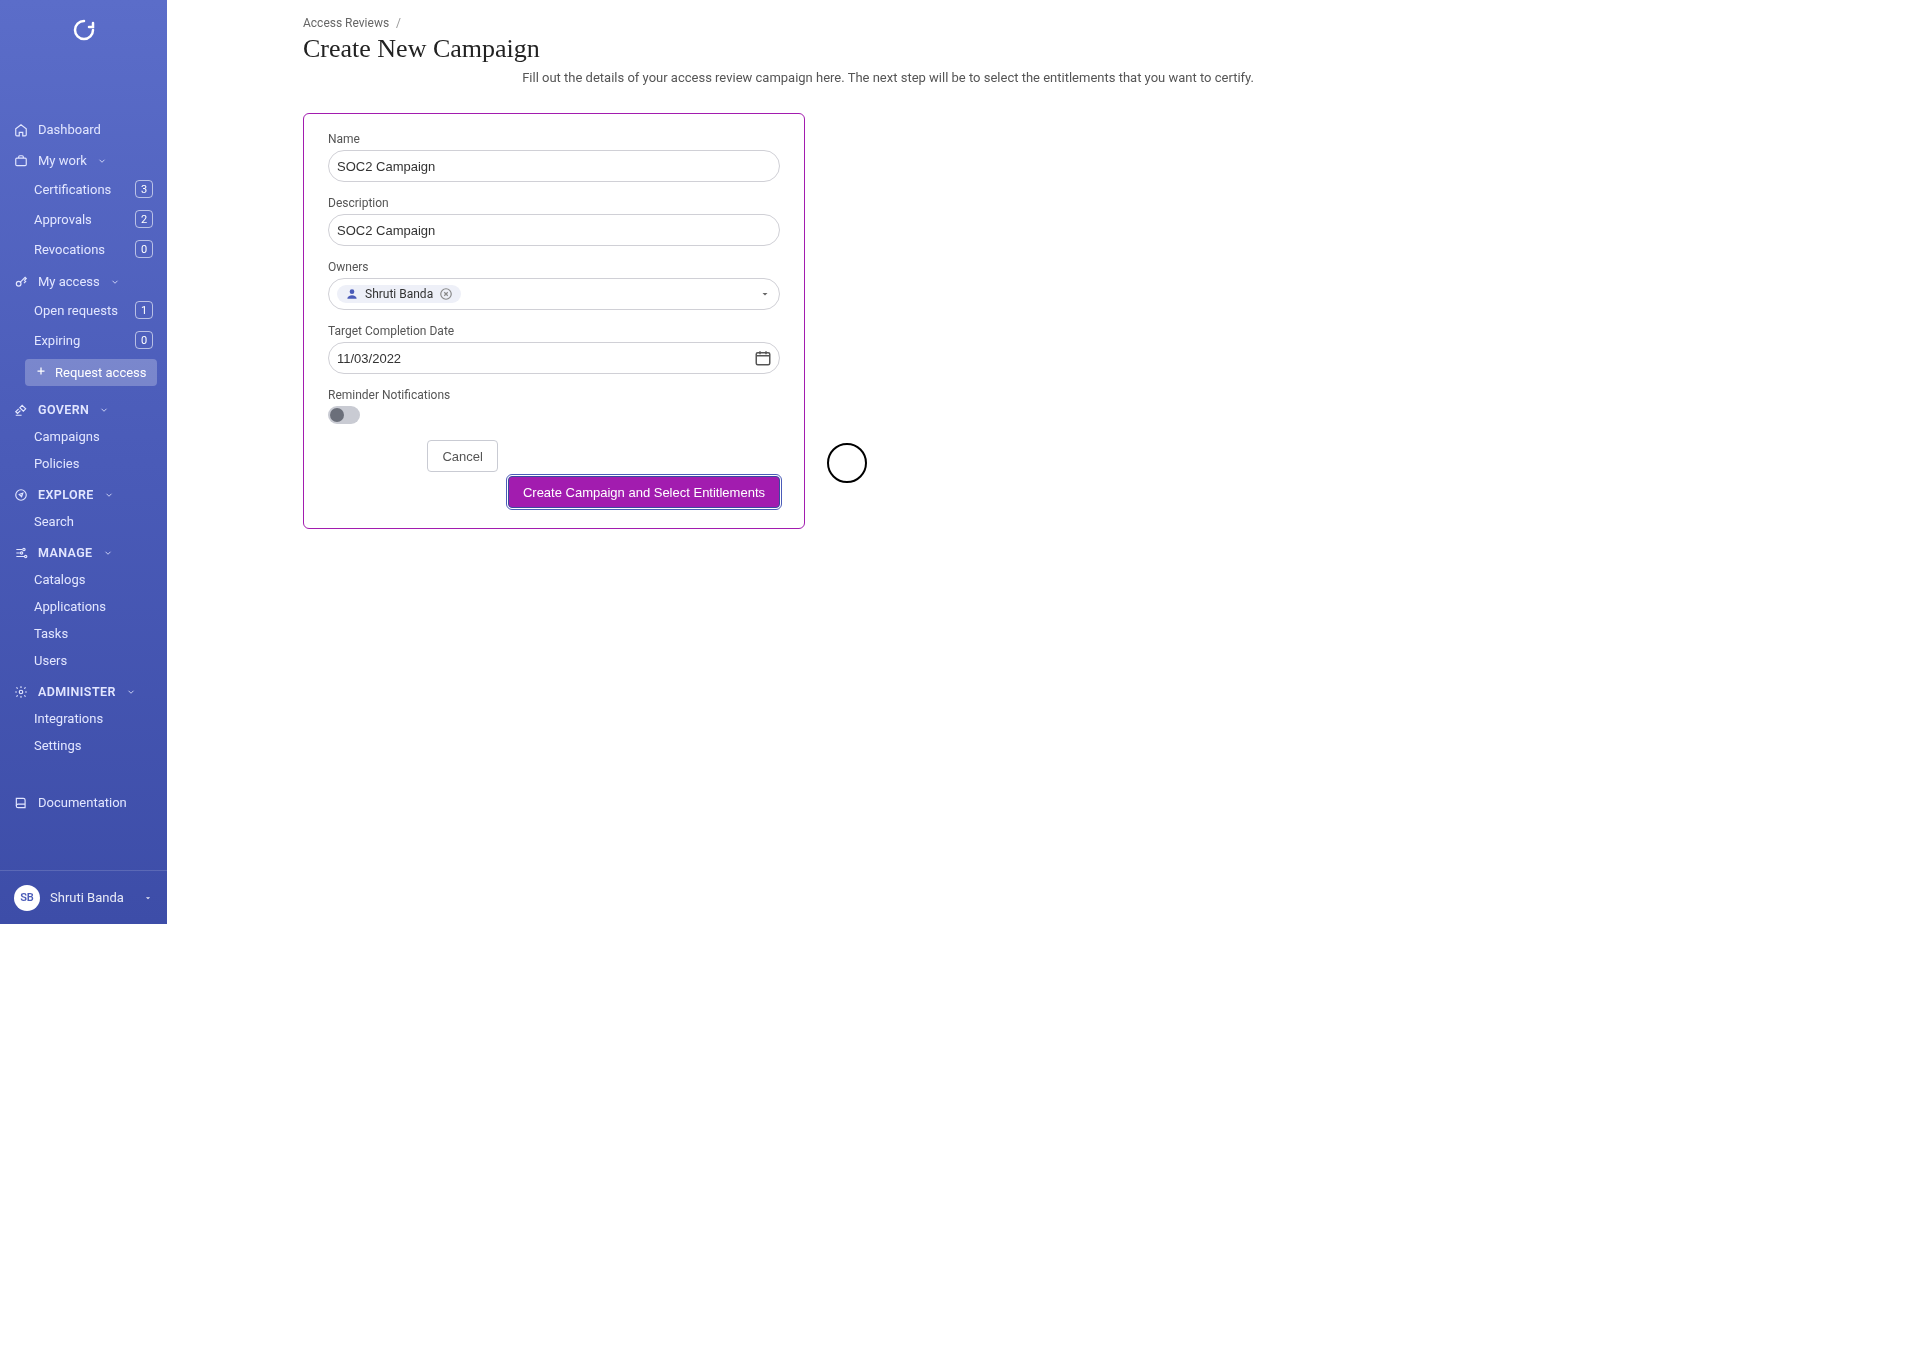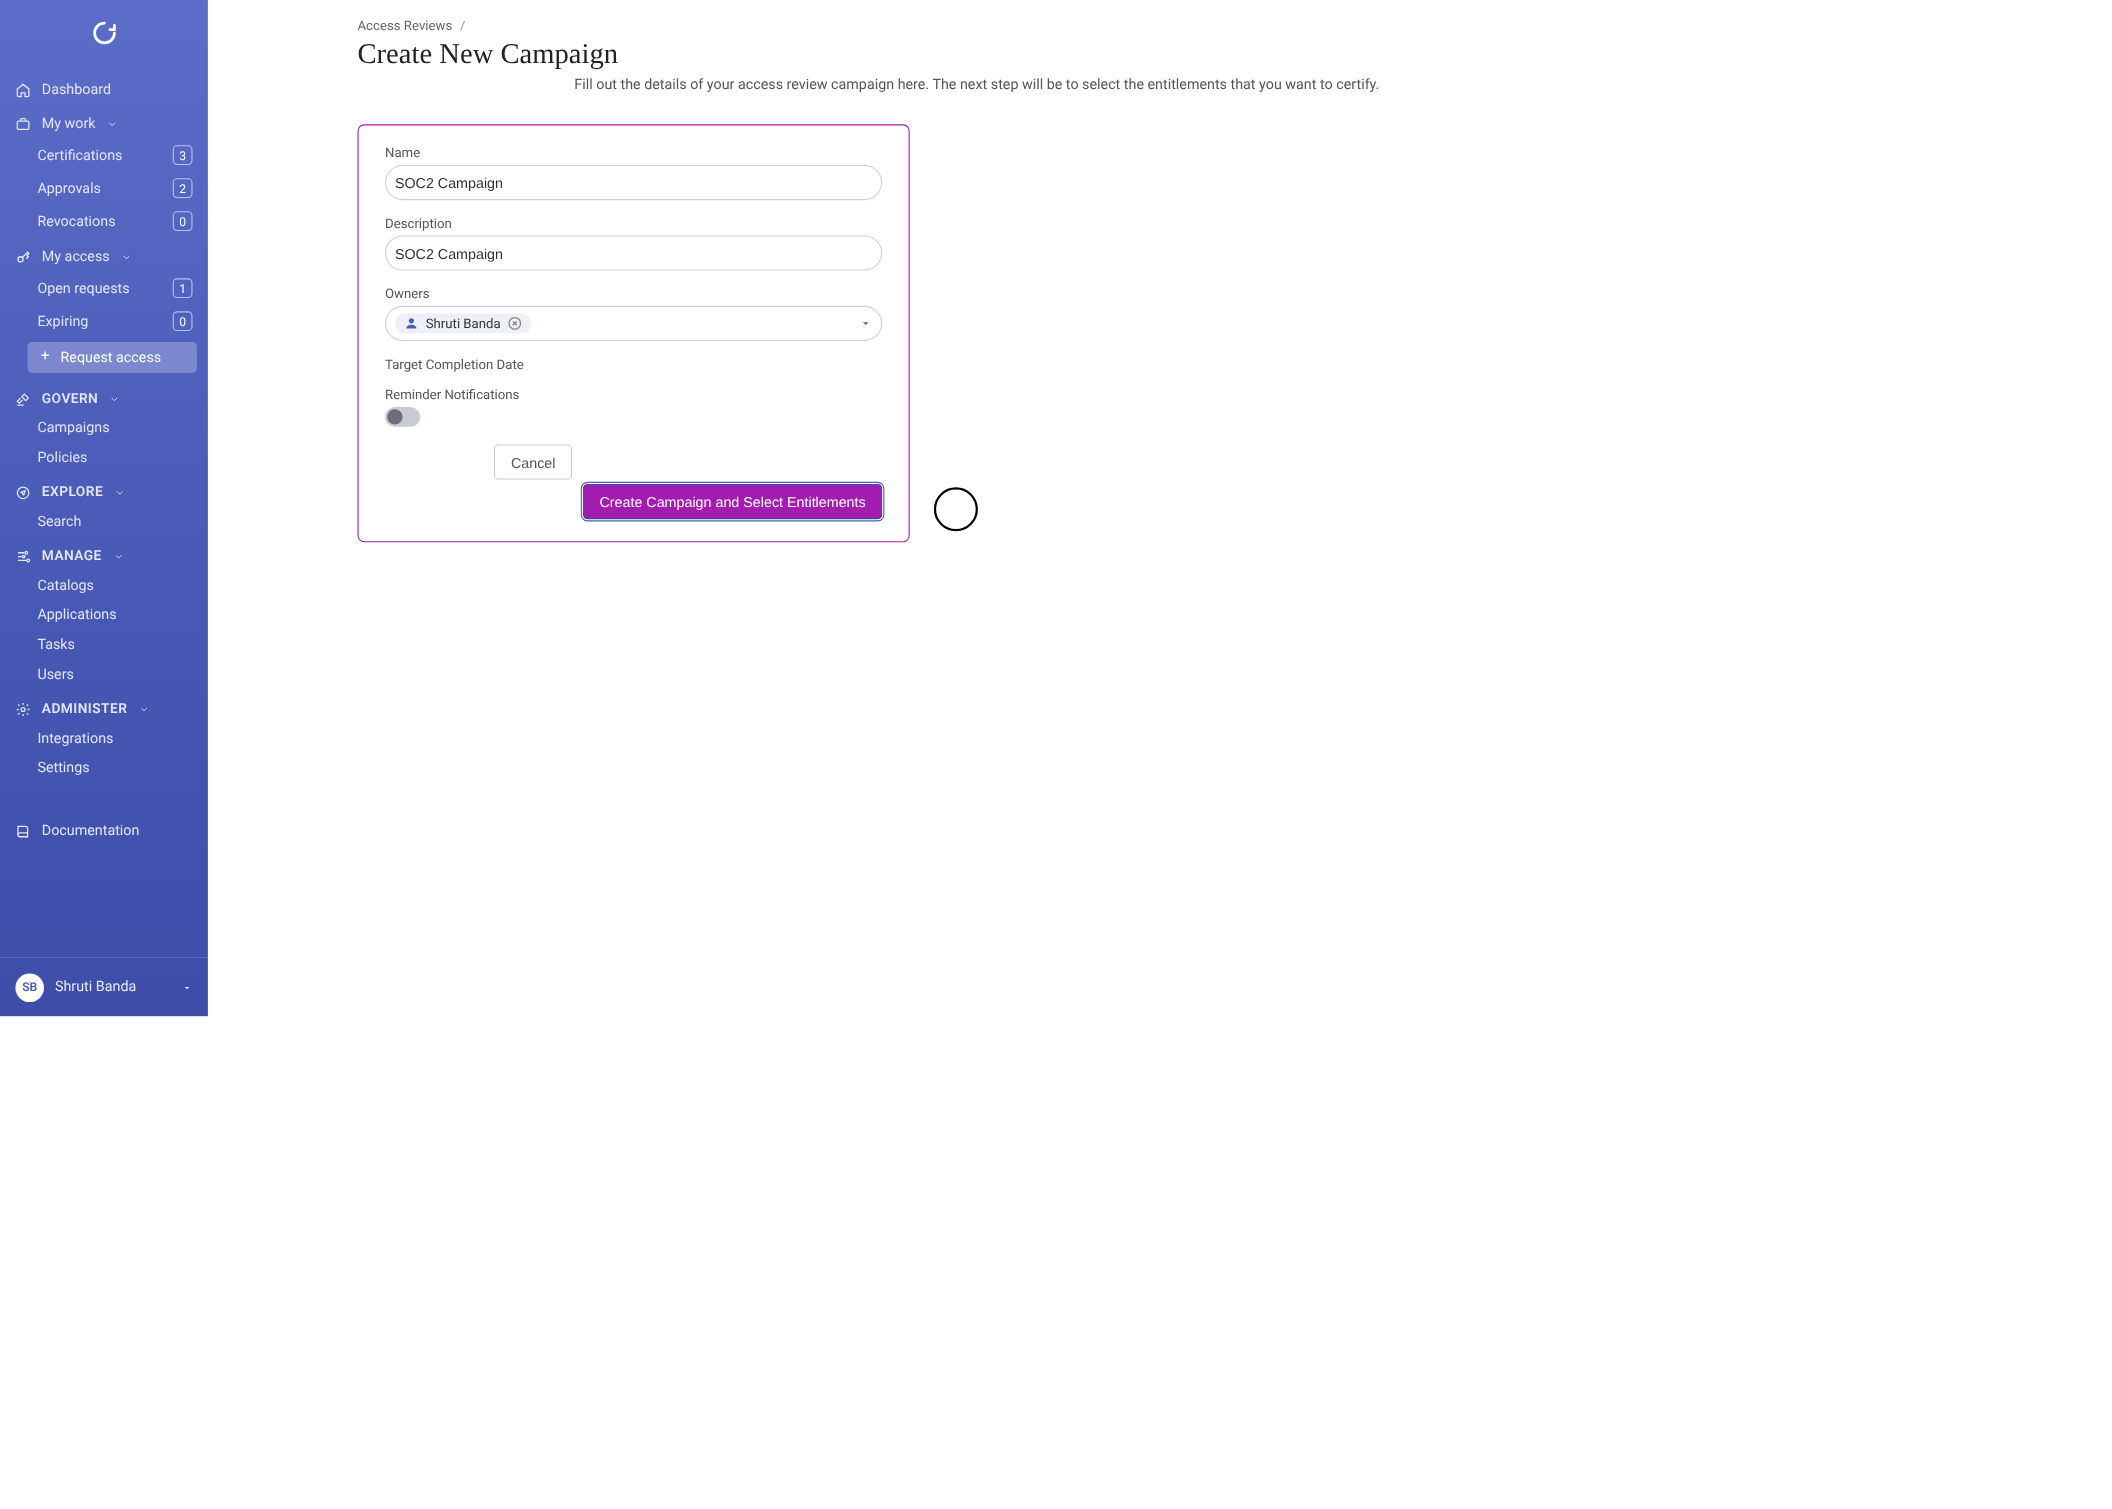--- a/index.html
+++ b/index.html
@@ -6,26 +6,27 @@
   body {
     font-family: -apple-system, BlinkMacSystemFont, "Segoe UI", Roboto, Helvetica, Arial, sans-serif;
     font-size: 14px;
     color: #333;
     background: #fff;
     width: 1294px;
     height: 924px;
     display: flex;
   }
   .sidebar {
-    width: 189px;
+    width: 167px;
     background: linear-gradient(180deg, #5b6dc9 0%, #4a5bb8 50%, #3d4da8 100%);
     color: #e8eaf6;
     display: flex;
     flex-direction: column;
     position: relative;
+    gap: 48px;
   }
   .logo-wrap { height: 60px; display:flex; align-items:center; justify-content:center; }
   .logo { width: 24px; height: 24px; }
   .nav { padding: 4px 0; flex:1; overflow:auto; }
   .nav-item, .nav-sub-item {
     display: flex; align-items: center; gap:10px;
     padding: 6px 14px; font-size: 13px; cursor: pointer;
     color: #e2e6ff;
   }
   .nav-item { margin-top:4px; }
@@ -296,20 +297,27 @@
               <path d="M9 9l6 6M15 9l-6 6"></path>
             </svg>
         </span>
         <svg width="12" height="12" viewBox="0 0 24 24" fill="#666">
             <path d="M7 10l5 5 5-5z"></path>
           </svg>
       </div>
     </div>
     <div class="field">
       <label class="field-label">Target Completion Date</label>
+      <div class="date-row">
+        <input class="input" value="11/03/2022" style="">
+        <svg class="date-icon" viewBox="0 0 24 24" fill="none" stroke="currentColor" stroke-width="2">
+            <rect x="3" y="5" width="18" height="16" rx="2"></rect>
+            <path d="M3 9h18M8 3v4M16 3v4"></path>
+          </svg>
+      </div>
     </div>
     <div class="field">
       <label class="field-label">Reminder Notifications</label>
       <div class="toggle"></div>
     </div>
     <div class="actions">
       <button class="btn">Cancel</button>
       <button class="btn btn-primary">Create Campaign and Select Entitlements</button>
     </div>
   </div>

